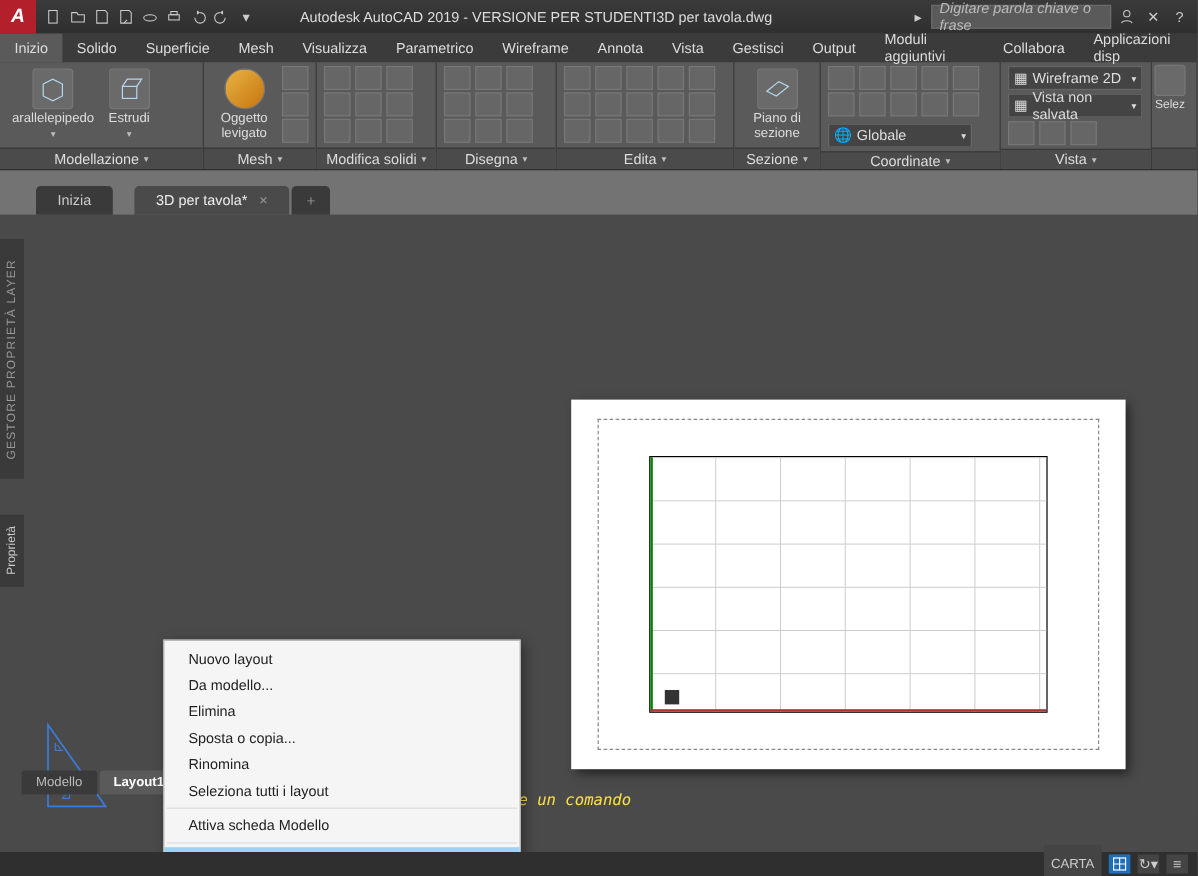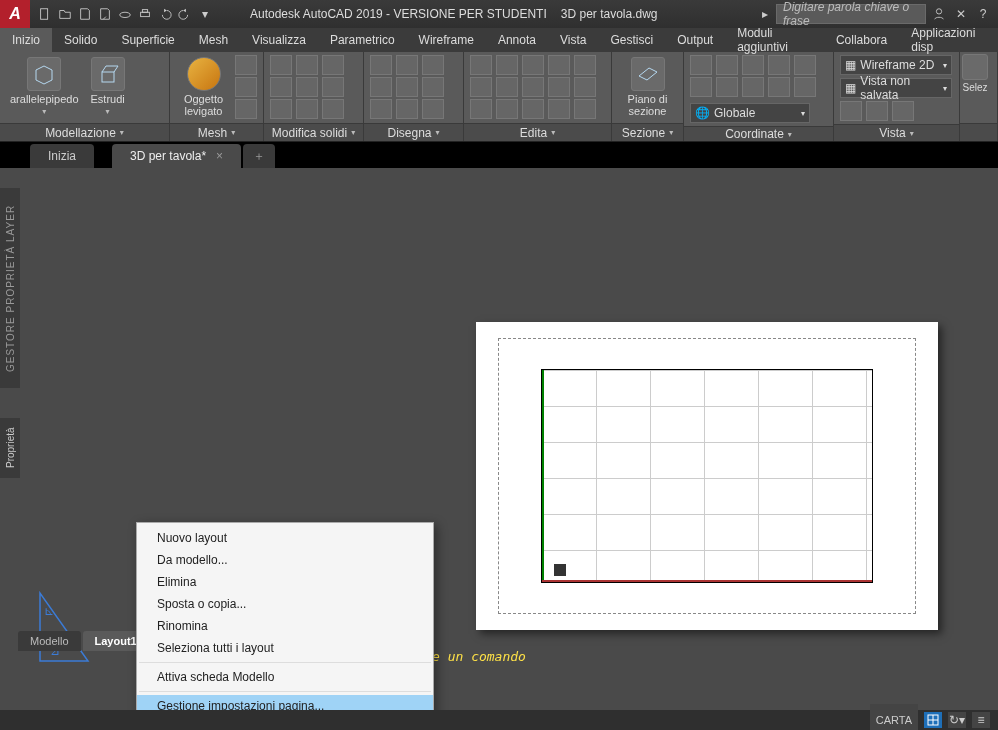--- a/index.html
+++ b/index.html
@@ -5,21 +5,21 @@
   * { margin: 0; padding: 0; box-sizing: border-box; font-family: "Segoe UI", Tahoma, sans-serif; font-size: 12px; user-select: none; }
   body { background: #4a4a4a; width: 998px; height: 730px; overflow: hidden; position: relative; }
 
   
   .titlebar { height: 28px; background: linear-gradient(#3a3a3a,#2f2f2f); display: flex; align-items: center; color: #ccc; }
   .app-logo { width: 30px; height: 28px; background: #b3202c; color: #fff; display: flex; align-items: center; justify-content: center; font-weight: bold; font-size: 16px; font-style: italic; }
   .qat { display: flex; align-items: center; gap: 2px; padding: 0 6px; }
   .qat-btn { width: 18px; height: 18px; display: flex; align-items: center; justify-content: center; color: #ccc; cursor: pointer; }
   .qat-btn svg { width: 14px; height: 14px; }
   .title-text { flex: 0 0 auto; margin-left: 30px; color: #ddd; font-size: 12px; }
-  .title-file { margin-left: 14px; color: #ddd; }
+  .title-file { margin-left: 0; color: #ddd; }
   .search-arrow { width: 14px; height: 14px; display:flex;align-items:center;justify-content:center;color:#ccc; }
   .search-box { background: #5a5a5a; border: 1px solid #6a6a6a; height: 20px; width: 150px; padding: 0 6px; color: #bbb; font-style: italic; display: flex; align-items: center; }
   .title-right { margin-left: auto; display: flex; align-items: center; gap: 4px; padding-right: 6px; }
   .title-icon { width: 18px; height: 18px; color: #ccc; display:flex;align-items:center;justify-content:center; }
 
   
   .menustrip { height: 24px; background: #3b3b3b; display: flex; align-items: stretch; color: #ddd; }
   .menu-tab { padding: 0 12px; display: flex; align-items: center; cursor: pointer; }
   .menu-tab.active { background: #5a5a5a; }
 
@@ -31,21 +31,21 @@
   .panel-footer .drop { font-size: 8px; color:#bbb; }
   .big-btn { display:flex; flex-direction:column; align-items:center; gap:2px; color:#ddd; padding:2px 4px; cursor:pointer; }
   .big-btn .ico { width: 34px; height: 34px; background: #6a6a6a; border:1px solid #777; border-radius:3px; display:flex;align-items:center;justify-content:center; }
   .big-btn .lbl { font-size:11px; text-align:center; line-height:1.1; }
   .stack { display:flex; flex-direction:column; gap:2px; }
   .small-btn { width:22px; height:20px; background:#666; border:1px solid #777; cursor:pointer; display:flex;align-items:center;justify-content:center; color:#ccc; }
   .dd-field { height:20px; background:#444; border:1px solid #666; color:#ddd; display:flex; align-items:center; padding:0 4px; gap:4px; font-size:11px; }
   .dd-field .drop { margin-left:auto; font-size:8px; }
 
   
-  .doc-tabs { height: 26px; background: #000000; display:flex; align-items:flex-end; padding-left:30px;text-align:right; }
+  .doc-tabs { height: 37px; background: #737373; display:flex; align-items:flex-end; padding-left:30px;text-align:right; }
   .doc-tab { height:24px; padding:0 18px; display:flex; align-items:center; color:#ccc; background:#3a3a3a; border-top-left-radius:4px; border-top-right-radius:4px; margin-right:2px; cursor:pointer; position:relative; }
   .doc-tab.active { background:#4a4a4a; color:#eee;margin-left:16px; }
   .doc-tab .close { margin-left:10px; color:#999; font-size:12px; }
   .doc-tab.add { padding:0 10px; color:#999; }
 
   
   .workspace { position:relative; background:#4a4a4a; height:502px; }
   .side-title { position:absolute; left:0; top:20px; width:20px; height:200px; background:#3a3a3a; color:#999; writing-mode:vertical-rl; transform:rotate(180deg); display:flex; align-items:center; justify-content:center; font-size:10px; letter-spacing:1px; }
   .side-title2 { position:absolute; left:0; top:250px; width:20px; height:60px; background:#3a3a3a; color:#ccc; writing-mode:vertical-rl; transform:rotate(180deg); display:flex; align-items:center; justify-content:center; font-size:10px; }
 

